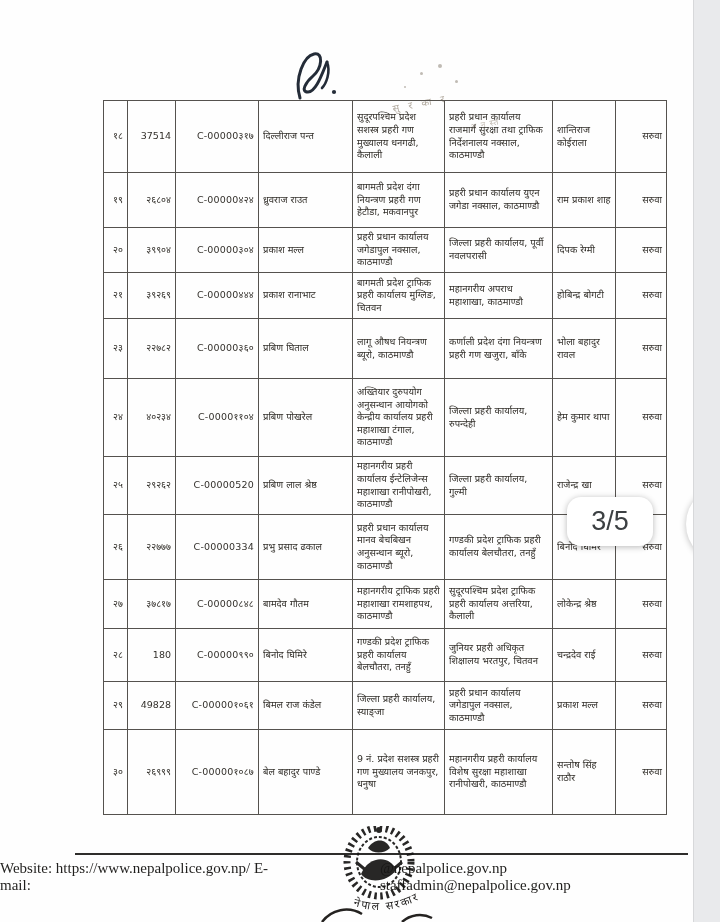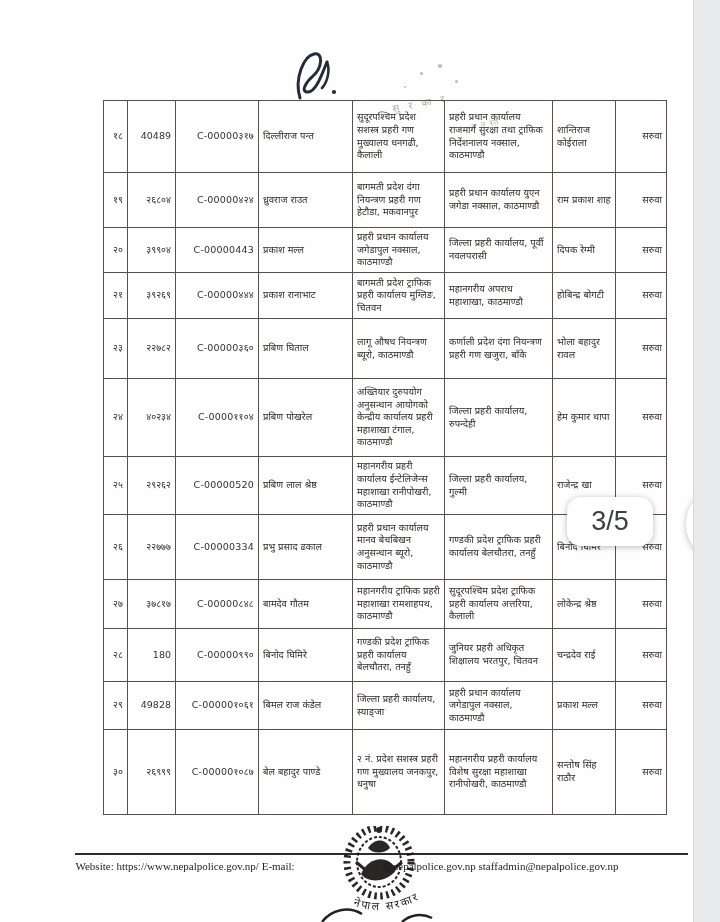--- a/index.html
+++ b/index.html
@@ -18,21 +18,21 @@
   
   .signature{position:absolute;left:286px;top:48px;width:90px;height:62px;}
   .stamp-fragment{position:absolute;color:rgba(112,96,76,.55);font-size:10px;letter-spacing:3px;
         transform:rotate(-11deg);white-space:nowrap;}
   .stamp-fragment.f2{font-size:8px;letter-spacing:1px;color:rgba(112,96,76,.45);}
   .speck{position:absolute;width:3px;height:3px;border-radius:50%;background:rgba(100,88,70,.4);}
 
   
   .footer-rule{position:absolute;left:75px;top:853px;width:613px;height:2px;background:#2e2d2b;}
   .footer-text{position:absolute;left:0;top:860px;width:694px;display:flex;justify-content:center;
-        column-gap:88px;font-family:"Liberation Serif",serif;font-size:11px;color:#201f1d;text-align:center;}
+        column-gap:88px;font-family:"Liberation Serif",serif;font-size:15px;color:#201f1d;}
   .emblem{position:absolute;left:316px;top:826px;width:130px;height:96px;}
 
   
   .page-pill{position:absolute;left:567px;top:497px;width:86px;height:49px;background:#ffffff;
         border-radius:14px;box-shadow:0 1px 6px rgba(0,0,0,.28);display:flex;align-items:center;
         justify-content:center;font-size:27px;color:#3c4043;font-family:"Liberation Sans",sans-serif;}
   .scroll-widget{position:absolute;left:686px;top:485px;width:78px;height:78px;border-radius:50%;
         background:#ffffff;box-shadow:0 1px 6px rgba(0,0,0,.25);}
   .tri{position:absolute;left:14px;width:0;height:0;border-left:11px solid transparent;border-right:11px solid transparent;}
   .tri.up{top:17px;border-bottom:13px solid #5f6368;}
@@ -63,42 +63,42 @@
         <col style="width:83px">
         <col style="width:94px">
       <col style="width:92px">
         <col style="width:108px">
         <col style="width:63px">
         <col style="width:51px">
     </colgroup>
     <tbody id="table-body">
         <tr style="height: 72px;">
       <td class="c">१८</td>
-      <td class="c">40489</td>
+      <td class="c">37514</td>
       <td class="c cno">C-00000३१७</td>
       <td>दिल्लीराज पन्त</td>
       <td>सुदूरपश्चिम प्रदेश सशस्त्र प्रहरी गण मुख्यालय धनगढी, कैलाली</td>
       <td>प्रहरी प्रधान कार्यालय राजमार्ग सुरक्षा तथा ट्राफिक निर्देशनालय नक्साल, काठमाण्डौ</td>
       <td>शान्तिराज कोईराला</td>
       <td class="c">सरुवा</td>
     </tr>
         <tr style="height: 55px;">
       <td class="c">१९</td>
       <td class="c">२६८०४</td>
       <td class="c cno">C-00000४२४</td>
       <td>ध्रुवराज राउत</td>
       <td>बागमती प्रदेश दंगा नियन्त्रण प्रहरी गण हेटौडा, मकवानपुर</td>
       <td>प्रहरी प्रधान कार्यालय युएन जगेडा नक्साल, काठमाण्डौ</td>
       <td>राम प्रकाश शाह</td>
       <td class="c">सरुवा</td>
     </tr>
         <tr style="height: 45px;">
       <td class="c">२०</td>
       <td class="c">३९९०४</td>
-      <td class="c cno">C-00000443</td>
+      <td class="c cno">C-00000३०४</td>
       <td>प्रकाश मल्ल</td>
       <td>प्रहरी प्रधान कार्यालय जगेडापुल नक्साल, काठमाण्डौ</td>
       <td>जिल्ला प्रहरी कार्यालय, पूर्वी नवलपरासी</td>
       <td>दिपक रेग्मी</td>
       <td class="c">सरुवा</td>
     </tr>
         <tr style="height: 46px;">
       <td class="c">२१</td>
       <td class="c">३९२६९</td>
       <td class="c cno">C-00000४४४</td>
@@ -176,21 +176,21 @@
       <td>जिल्ला प्रहरी कार्यालय, स्याङ्जा</td>
       <td>प्रहरी प्रधान कार्यालय जगेडापुल नक्साल, काठमाण्डौ</td>
       <td>प्रकाश मल्ल</td>
       <td class="c">सरुवा</td>
     </tr>
         <tr style="height: 85px;">
       <td class="c">३०</td>
       <td class="c">२६९९९</td>
       <td class="c cno">C-00000१०८७</td>
       <td>बेल बहादुर पाण्डे</td>
-      <td>२ नं. प्रदेश सशस्त्र प्रहरी गण मुख्यालय जनकपुर, धनुषा</td>
+      <td>9 नं. प्रदेश सशस्त्र प्रहरी गण मुख्यालय जनकपुर, धनुषा</td>
       <td>महानगरीय प्रहरी कार्यालय विशेष सुरक्षा महाशाखा रानीपोखरी, काठमाण्डौ</td>
       <td>सन्तोष सिंह राठौर</td>
       <td class="c">सरुवा</td>
     </tr>
       </tbody>
   </table>
 
   <div class="footer-rule"></div>
   <div class="footer-text">
     <span>Website: https://www.nepalpolice.gov.np/ E-mail:</span>

